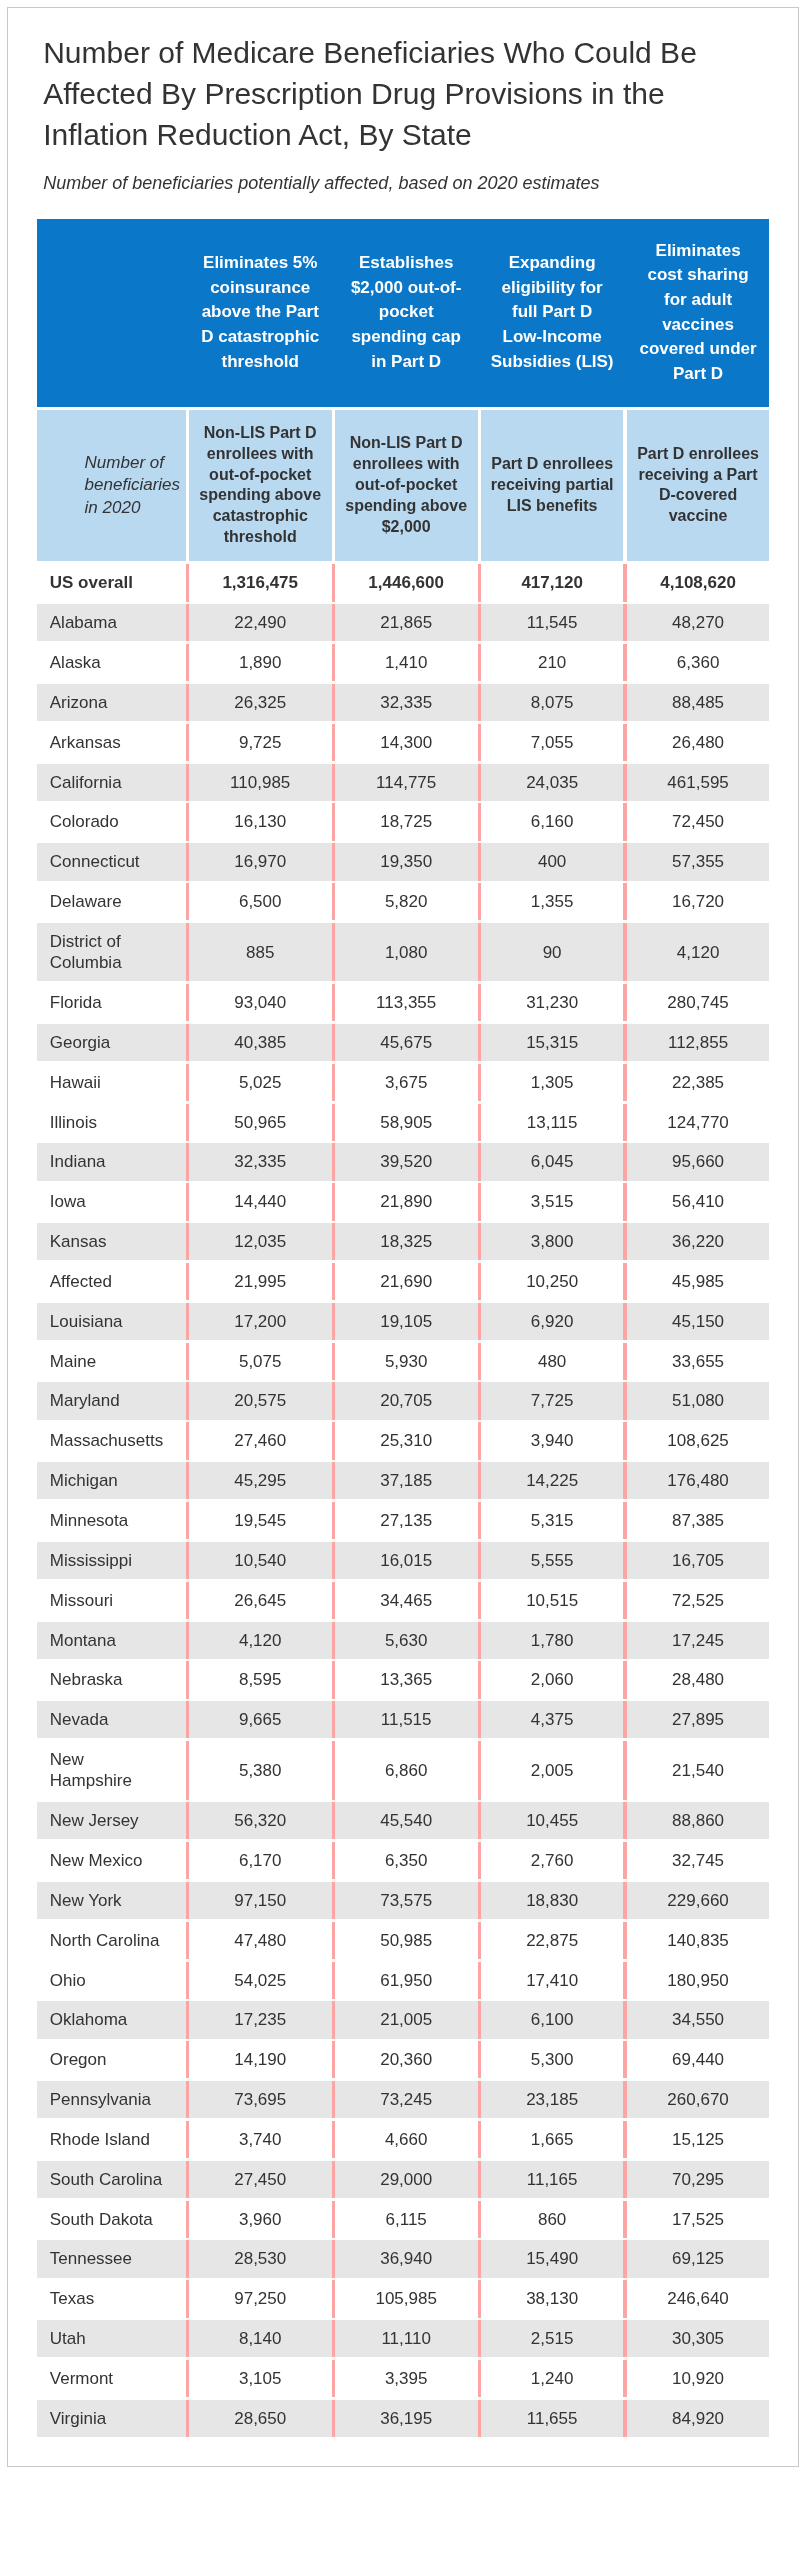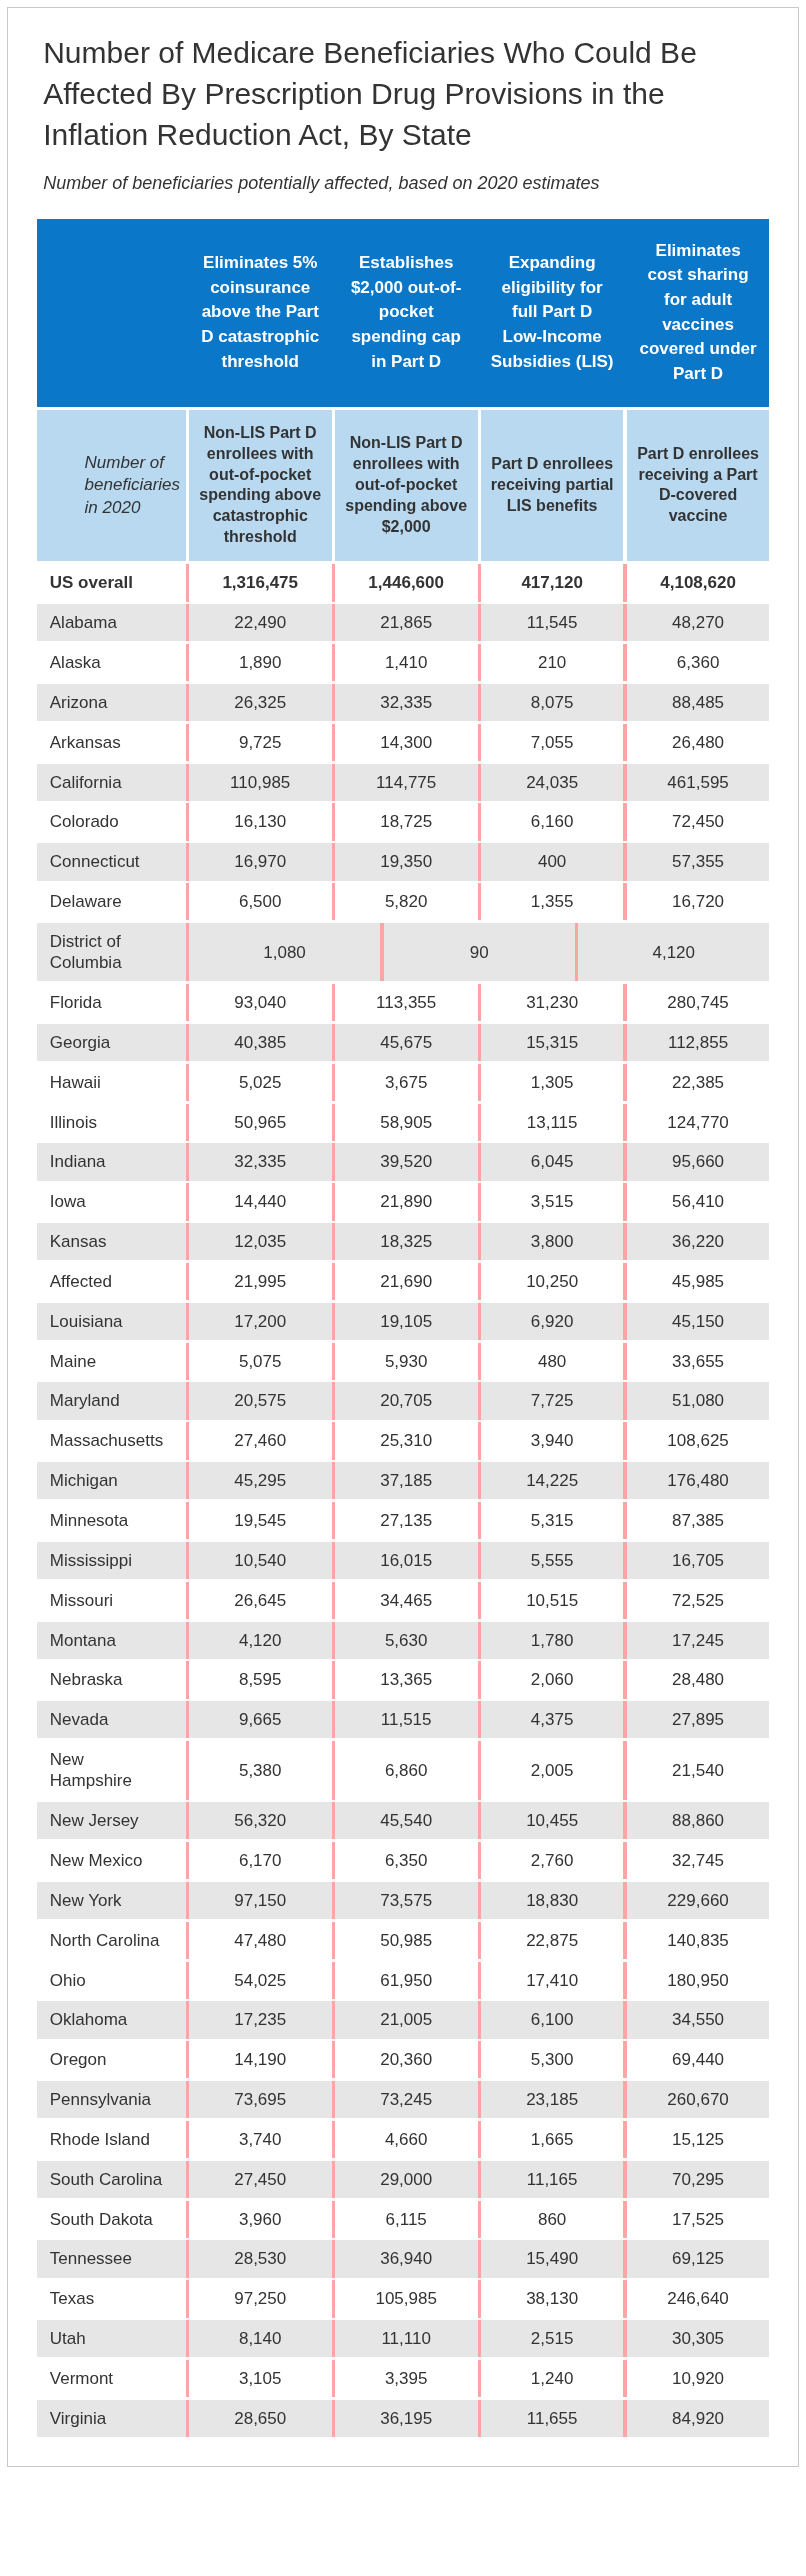--- a/index.html
+++ b/index.html
@@ -185,20 +185,21 @@
         </div>
         <div class="row body-row">
           <div class="cell c0">Delaware</div>
           <div class="cell cv">6,500</div>
           <div class="cell cv">5,820</div>
           <div class="cell cv">1,355</div>
           <div class="cell cv">16,720</div>
         </div>
         <div class="row body-row striped">
           <div class="cell c0">District of Columbia</div>
+          <div class="cell cv">885</div>
           <div class="cell cv">1,080</div>
           <div class="cell cv">90</div>
           <div class="cell cv">4,120</div>
         </div>
         <div class="row body-row">
           <div class="cell c0">Florida</div>
           <div class="cell cv">93,040</div>
           <div class="cell cv">113,355</div>
           <div class="cell cv">31,230</div>
           <div class="cell cv">280,745</div>

